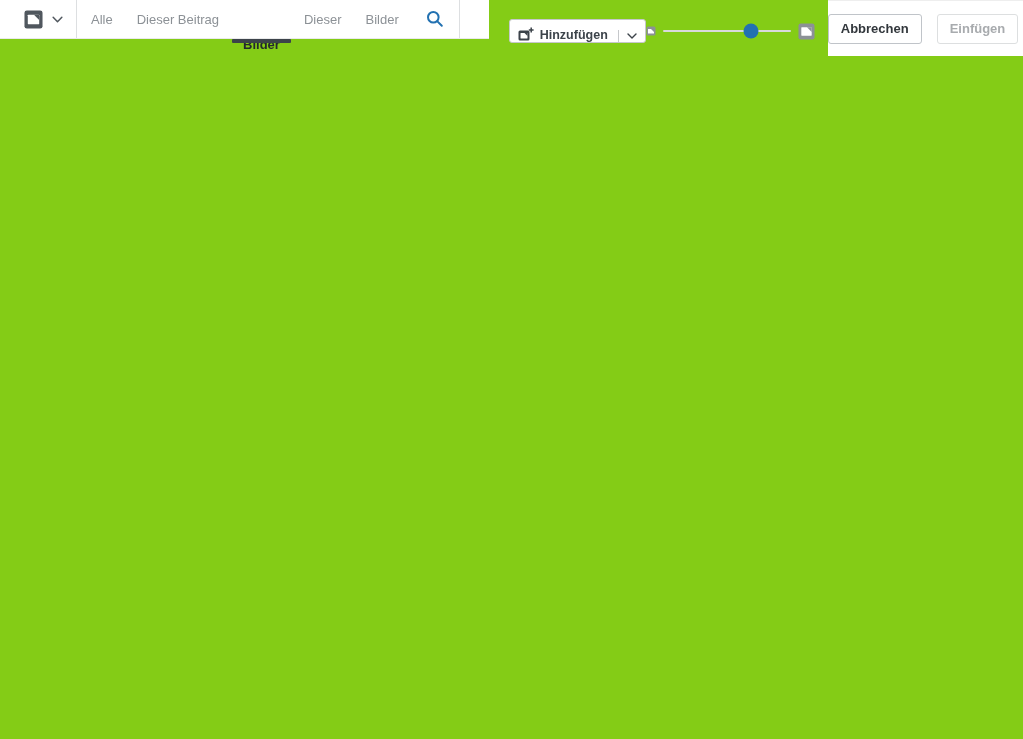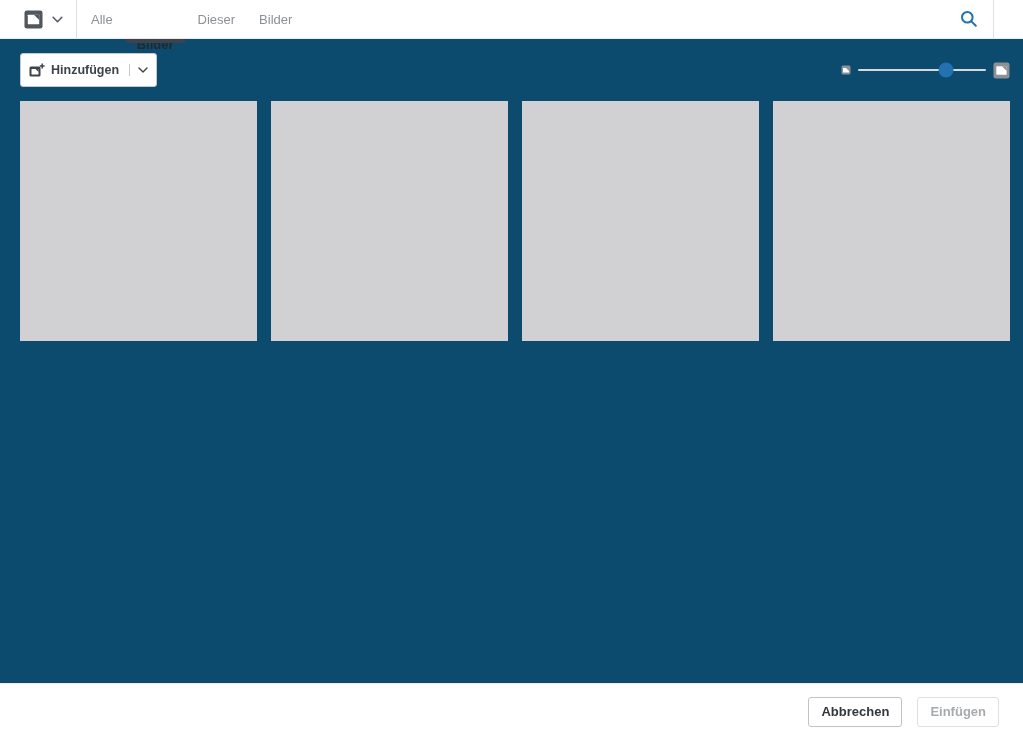--- a/index.html
+++ b/index.html
@@ -1,35 +1,35 @@
 <!DOCTYPE html>
 <html><head>
 <meta charset="utf-8">
 <style>
   * { box-sizing: border-box; margin: 0; padding: 0; }
   html, body { width: 1023px; height: 739px; background: #fff; overflow: hidden; }
   body { font-family: "Liberation Sans", "DejaVu Sans", sans-serif; color: #3c434a; }
 
-  .modal { display: flex; flex-direction: column; width: 1023px; height: 739px; background: #0c4a6e; }
+  .modal { display: flex; flex-direction: row; width: 1023px; height: 739px; background: #84cc16; }
 
   
   .topbar { height: 39px; border-bottom: 1px solid #e9eaeb; display: flex; align-items: stretch; flex-shrink: 0; background:#fff; }
   .media-type-btn { display: flex; align-items: center; gap: 8px; padding: 0 12px 0 24px; background: none; border: none; cursor: pointer; }
   .vdiv { width: 1px; background: #dddfe1; align-self: stretch; }
   .tabs { display: flex; align-items: stretch; margin-left: 2px; }
   .tab { position: relative; display: flex; align-items: center; padding: 0 12px; font-size: 13px; color: #8c9196; background: none; border: none; cursor: pointer; font-family: inherit; }
   .tab.active { color: #23282d; font-weight: 700; margin-top: 44px; }
   .tab.active::after { content: ""; position: absolute; left: 1px; right: 1px; bottom: 1px; height: 4px; background: #3c434a; border-radius: 1px; }
   .topbar-spacer { flex: 1; }
   .search-btn { display: flex; align-items: center; padding: 0 14px; background: none; border: none; cursor: pointer; }
   .topbar-corner { width: 29px; }
 
   
   .toolbar { height: 62px; display: flex; align-items: center; padding: 0 13px 0 20px; flex-shrink: 0; }
-  .split-btn { display: flex; align-items: center; height: 34px; border: 1px solid #c6c8cb; border-radius: 3px; background: #fff; overflow: hidden; }
+  .split-btn { display: flex; align-items: flex-end; height: 24px; border: 1px solid #c6c8cb; border-radius: 3px; background: #fff; overflow: hidden; }
   .split-btn .main { display: flex; align-items: center; gap: 6px; padding: 0 10px 0 8px; background: none; border: none; font-family: inherit; font-size: 12.5px; font-weight: 700; color: #3c434a; cursor: pointer; }
   .split-btn .drop { width: 27px; display: flex; align-items: center; justify-content: center; background: none; border: none; border-left: 1px solid #c6c8cb; cursor: pointer; }
   .toolbar-spacer { flex: 1; }
   .zoom-group { display: flex; align-items: center; }
   .slider-wrap { position: relative; width: 128px; height: 16px; margin: 0 7px 0 7px; cursor: pointer; }
   .slider-track { position: absolute; top: 7px; left: 0; right: 0; height: 2px; background: #d8d9da; border-radius: 1px; }
   .slider-handle { position: absolute; top: 8px; width: 15px; height: 15px; border-radius: 50%; background: #2271b1; transform: translate(-50%, -50%); }
 
   
   .content { flex: 1; overflow: hidden; }
@@ -60,20 +60,21 @@
       <span class="icon">
         <svg width="13" height="13" viewBox="0 0 12 12">
           <path d="M2 4l4 4 4-4" stroke="#50575e" stroke-width="1.4" fill="none" stroke-linecap="round" stroke-linejoin="round"></path>
         </svg>
       </span>
     </button>
     <div class="vdiv"></div>
 
     <nav class="tabs">
       <button class="tab">Alle</button>
+      <button class="tab">Dieser Beitrag</button>
       <button class="tab active">Bilder</button>
       <button class="tab">Dieser</button>
       <button class="tab">Bilder</button>
     </nav>
 
     <div class="topbar-spacer"></div>
 
     <button class="search-btn">
       <span class="icon">
         <svg width="20" height="20" viewBox="0 0 20 20">

